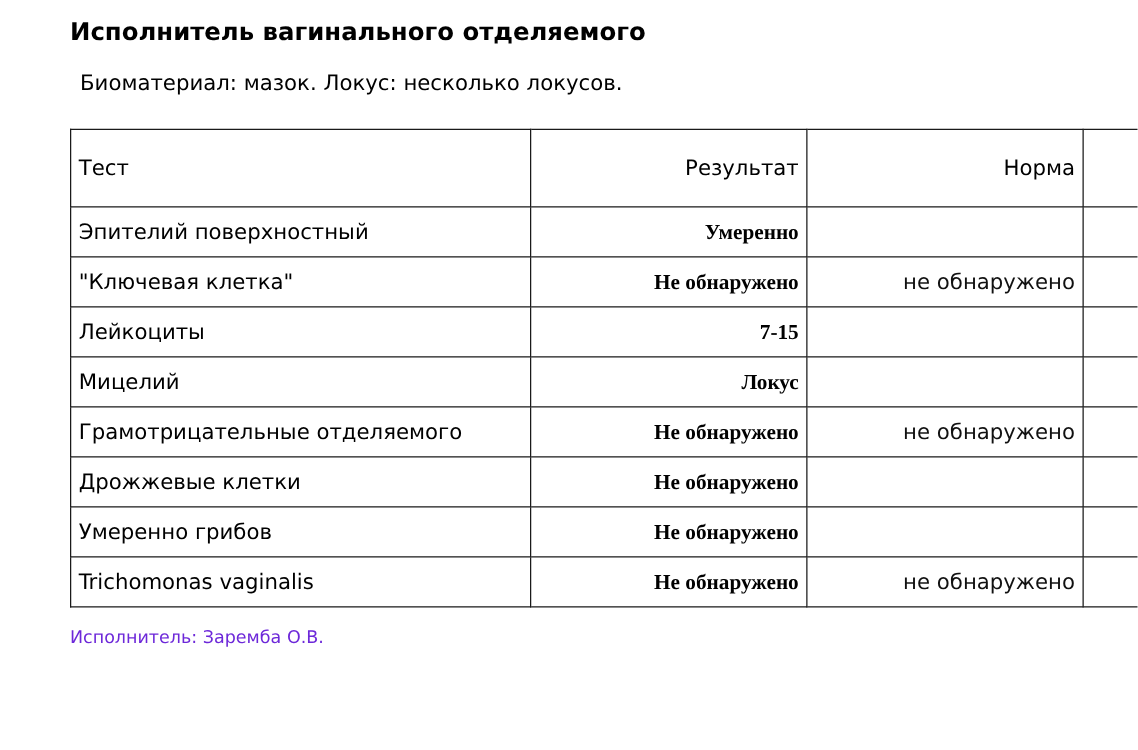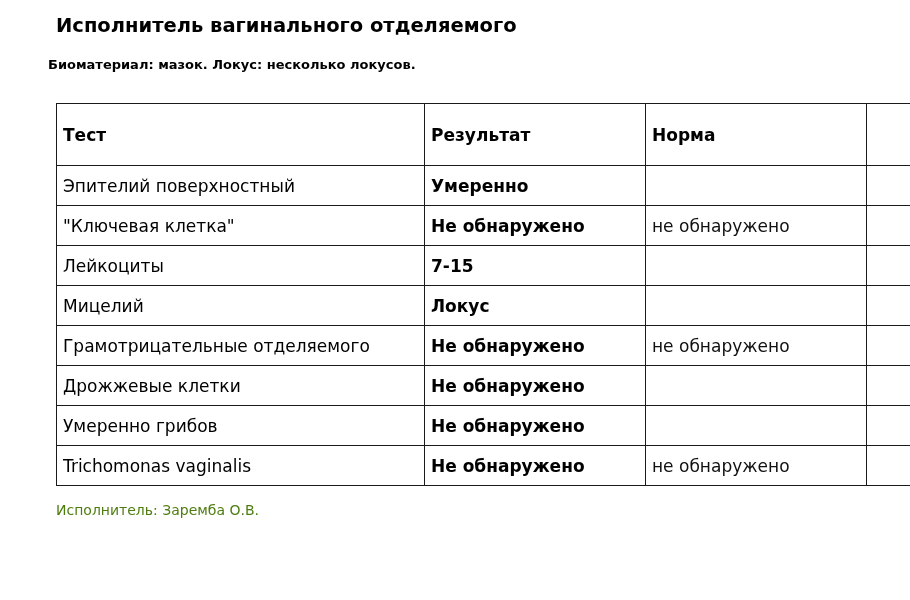--- a/index.html
+++ b/index.html
@@ -19,24 +19,24 @@
       position: absolute;
       left: 56px;
       top: 14px;
       font-size: 19.5px;
       font-weight: bold;
       margin: 0;
       white-space: nowrap;
     }
     .subtitle {
       position: absolute;
-      left: 48px;
+      left: 64px;
       top: 57px;
-      font-size: 13px;
-      font-weight: bold;
+      font-size: 17px;
+      font-weight: normal;
       margin: 0;
       white-space: nowrap;
     }
     table.results {
       position: absolute;
       left: 56px;
       top: 103px;
       border-collapse: collapse;
       table-layout: fixed;
       width: 1030px;
@@ -44,39 +44,39 @@
     table.results td, table.results th {
       border: 1.5px solid #1a1a1a;
       font-size: 17px;
       padding: 0 6px;
       height: 39px;
       white-space: nowrap;
       overflow: hidden;
     }
     table.results th {
       height: 61px;
-      font-weight: bold;
+      font-weight: normal;
     }
     col.c-test { width: 368px; }
     col.c-result { width: 221px; }
     col.c-norm { width: 221px; }
     col.c-extra { width: 220px; }
     th.h-test, td.test { text-align: left; }
-    th.h-result, td.result { text-align: left; }
-    th.h-norm, td.norm { text-align: left; }
-    td.result { font-weight: bold; }
+    th.h-result, td.result { text-align: right; }
+    th.h-norm, td.norm { text-align: right; }
+    td.result { font-weight: bold; font-family: Liberation Serif, serif; }
     td.norm { font-weight: normal; color: #111; }
     .footer {
       position: absolute;
       left: 56px;
       top: 502px;
       font-size: 14px;
       margin: 0;
       white-space: nowrap;
-      color: #4d7c0f;
+      color: #6d28d9;
     }
   </style>
 </head>
 <body>
 
 <h1 class="title">Исполнитель вагинального отделяемого</h1>
 <p class="subtitle">Биоматериал: мазок. Локус: несколько локусов.</p>
 
 <table class="results">
   <colgroup>

